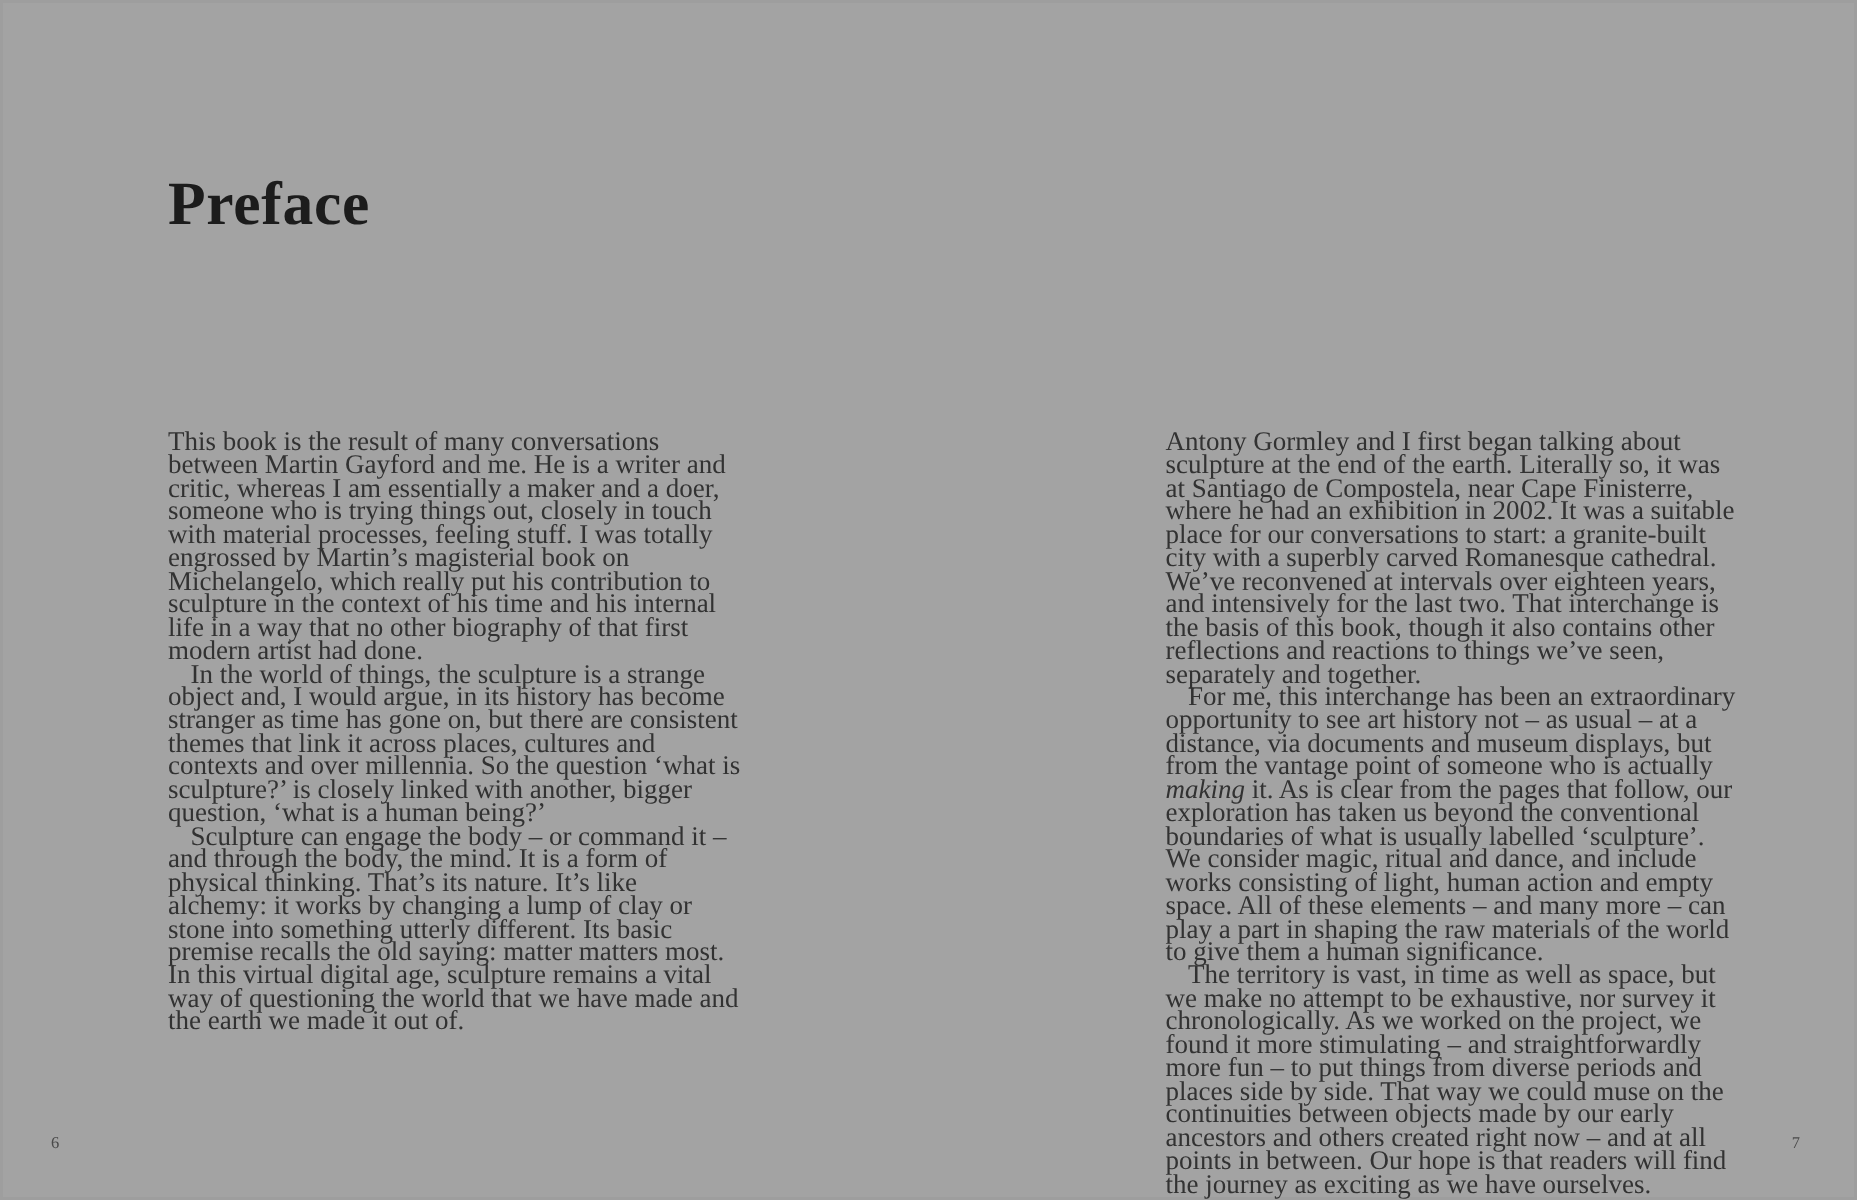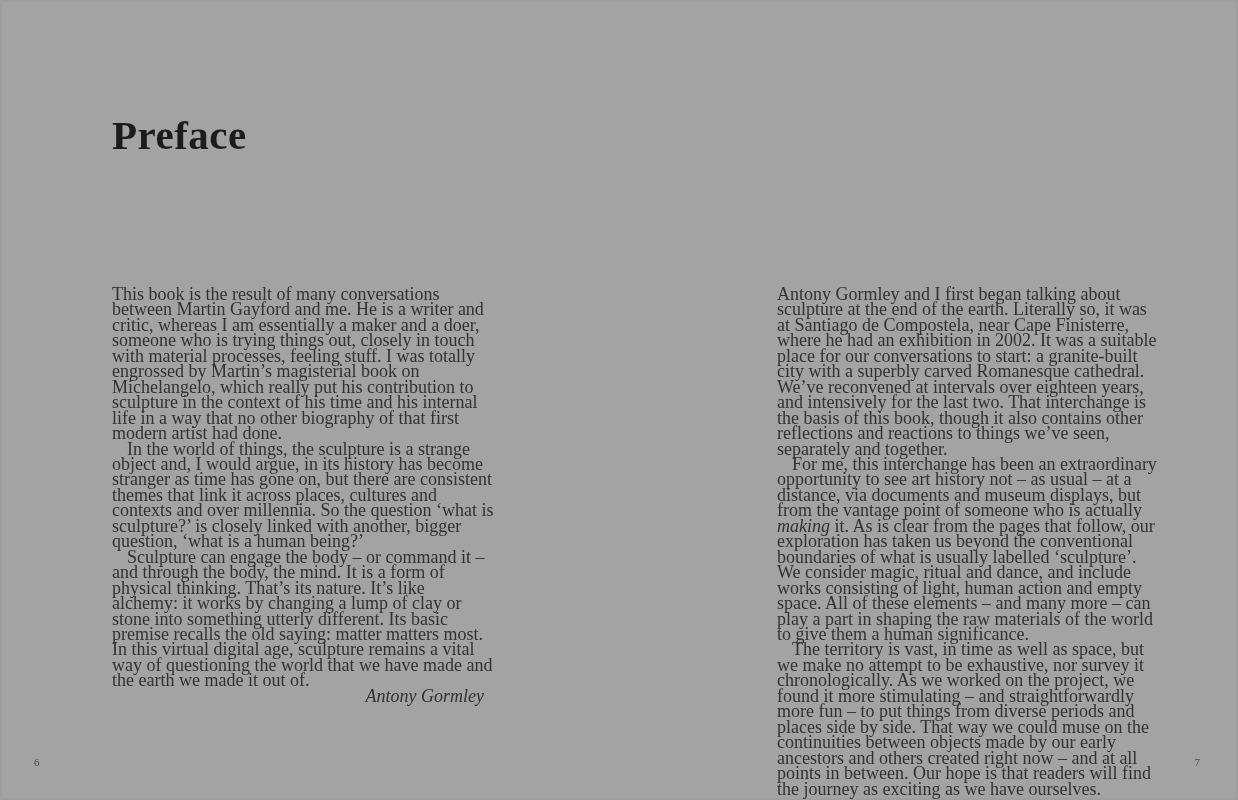--- a/index.html
+++ b/index.html
@@ -66,21 +66,20 @@
 <body>
 
 <div class="spread">
 
   <h1 class="page-title">Preface</h1>
 
   <div class="column left">
       <p>This book is the result of many conversations between Martin Gayford and me. He is a writer and critic, whereas I am essentially a maker and a doer, someone who is trying things out, closely in touch with material processes, feeling stuff. I was totally engrossed by Martin’s magisterial book on Michelangelo, which really put his contribution to sculpture in the context of his time and his internal life in a way that no other biography of that first modern artist had done.</p>
       <p>In the world of things, the sculpture is a strange object and, I would argue, in its history has become stranger as time has gone on, but there are consistent themes that link it across places, cultures and contexts and over millennia. So the question ‘what is sculpture?’ is closely linked with another, bigger question, ‘what is a human being?’</p>
       <p>Sculpture can engage the body – or command it – and through the body, the mind. It is a form of physical thinking. That’s its nature. It’s like alchemy: it works by changing a lump of clay or stone into something utterly different. Its basic premise recalls the old saying: matter matters most. In this virtual digital age, sculpture remains a vital way of questioning the world that we have made and the earth we made it out of.</p>
-      <p class="signature">Antony Gormley</p>
     </div>
 
   <div class="column right">
       <p>Antony Gormley and I first began talking about sculpture at the end of the earth. Literally so, it was at Santiago de Compostela, near Cape Finisterre, where he had an exhibition in 2002. It was a suitable place for our conversations to start: a granite-built city with a superbly carved Romanesque cathedral. We’ve reconvened at intervals over eighteen years, and intensively for the last two. That interchange is the basis of this book, though it also contains other reflections and reactions to things we’ve seen, separately and together.</p>
       <p>For me, this interchange has been an extraordinary opportunity to see art history not – as usual – at a distance, via documents and museum displays, but from the vantage point of someone who is actually <em>making</em> it. As is clear from the pages that follow, our exploration has taken us beyond the conventional boundaries of what is usually labelled ‘sculpture’. We consider magic, ritual and dance, and include works consisting of light, human action and empty space. All of these elements – and many more – can play a part in shaping the raw materials of the world to give them a human significance.</p>
       <p>The territory is vast, in time as well as space, but we make no attempt to be exhaustive, nor survey it chronologically. As we worked on the project, we found it more stimulating – and straightforwardly more fun – to put things from diverse periods and places side by side. That way we could muse on the continuities between objects made by our early ancestors and others created right now – and at all points in between. Our hope is that readers will find the journey as exciting as we have ourselves.</p>
     </div>
 
   <div class="page-number left">6</div>
 

